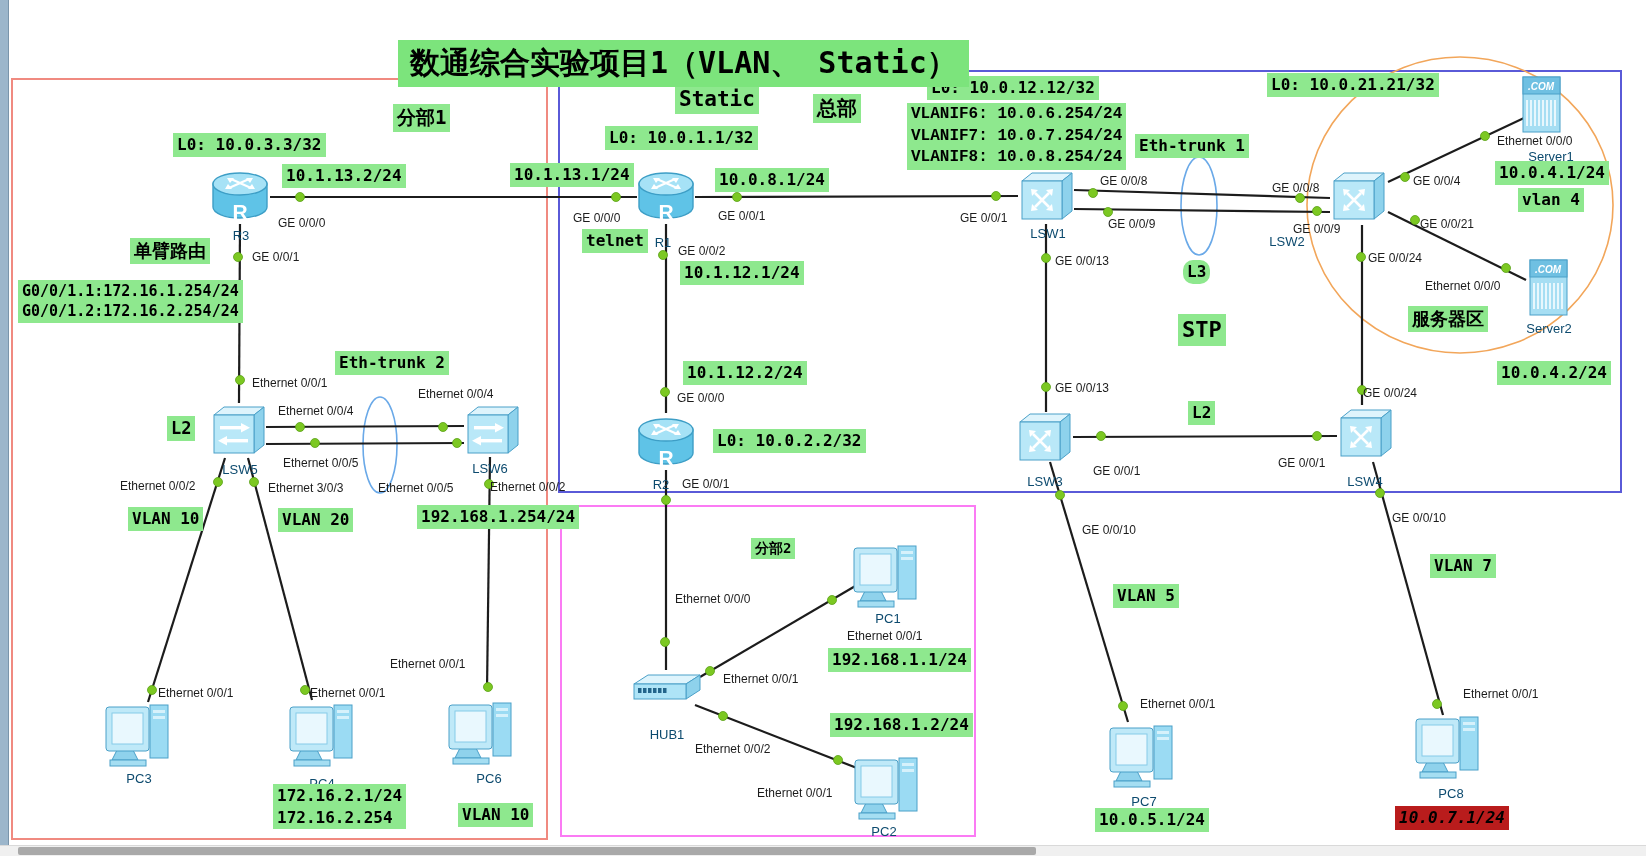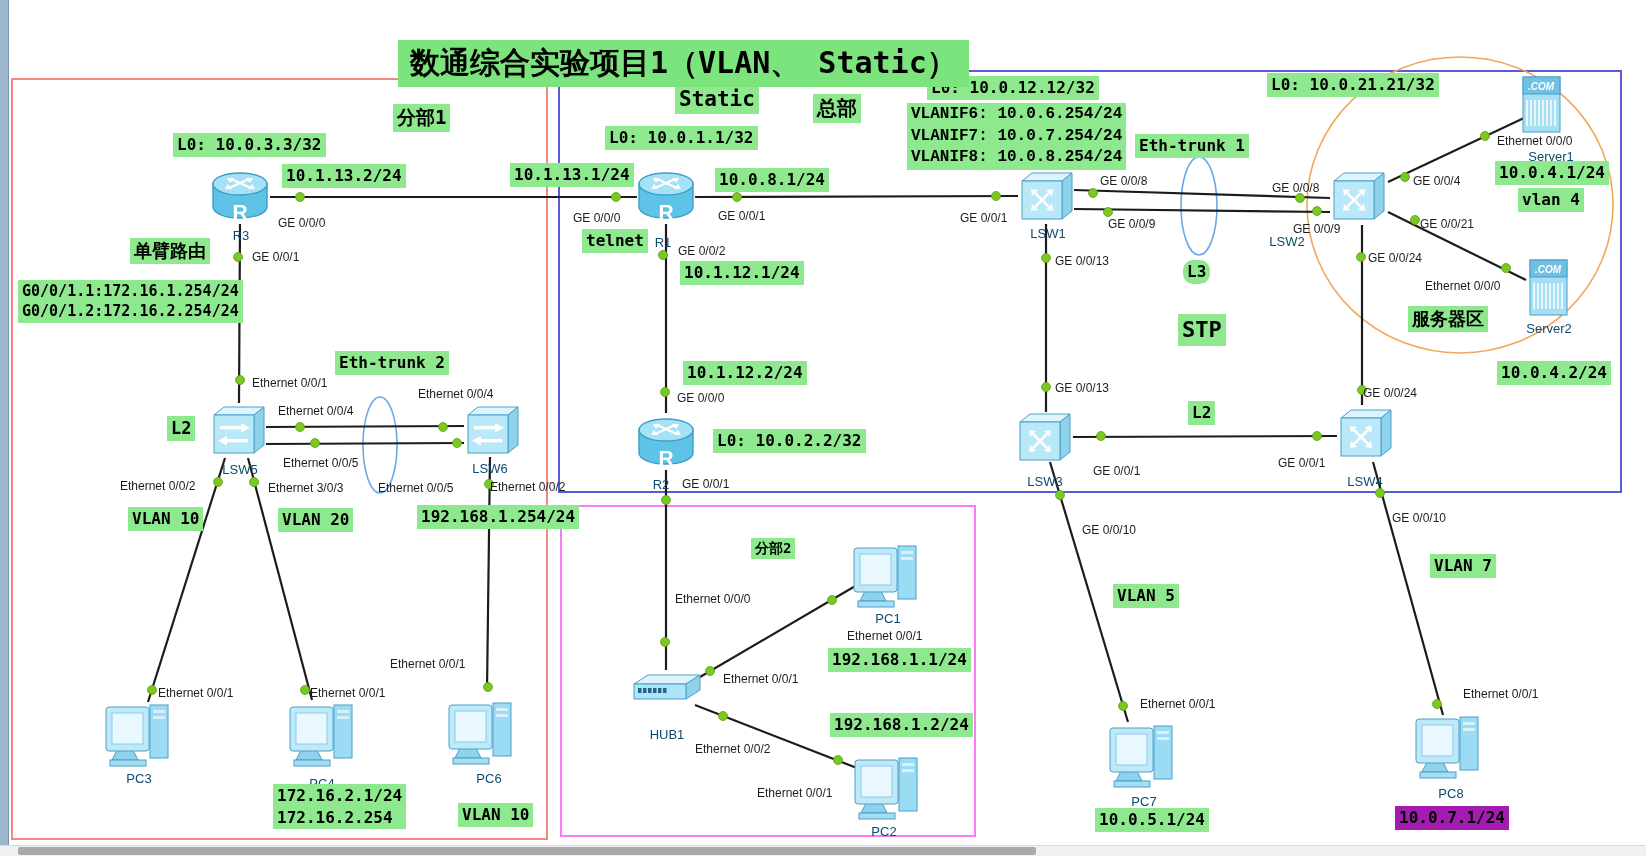--- a/index.html
+++ b/index.html
@@ -376,14 +376,14 @@
     <div class="glabel" style="left: 1178px; top: 314px; background: rgb(142, 232, 142); font-size: 22px;">STP</div>
     <div class="glabel" style="left: 1188px; top: 401px; background: rgb(142, 232, 142);">L2</div>
     <div class="glabel" style="left: 1267px; top: 73px; background: rgb(142, 232, 142);">L0: 10.0.21.21/32</div>
     <div class="glabel" style="left: 1495px; top: 161px; background: rgb(142, 232, 142);">10.0.4.1/24</div>
     <div class="glabel" style="left: 1518px; top: 188px; background: rgb(142, 232, 142);">vlan 4</div>
     <div class="glabel" style="left: 1408px; top: 306px; background: rgb(142, 232, 142); font-size: 18px;">服务器区</div>
     <div class="glabel" style="left: 1497px; top: 361px; background: rgb(142, 232, 142);">10.0.4.2/24</div>
     <div class="glabel" style="left: 1113px; top: 584px; background: rgb(142, 232, 142);">VLAN 5</div>
     <div class="glabel" style="left: 1430px; top: 554px; background: rgb(142, 232, 142);">VLAN 7</div>
     <div class="glabel" style="left: 1095px; top: 808px; background: rgb(142, 232, 142);">10.0.5.1/24</div>
-    <div class="glabel" style="left: 1395px; top: 806px; background: #a21caf;">10.0.7.1/24</div>
+    <div class="glabel" style="left: 1395px; top: 806px; background: #b91c1c; font-style: italic;">10.0.7.1/24</div>
   </div>
 
 </body></html>

